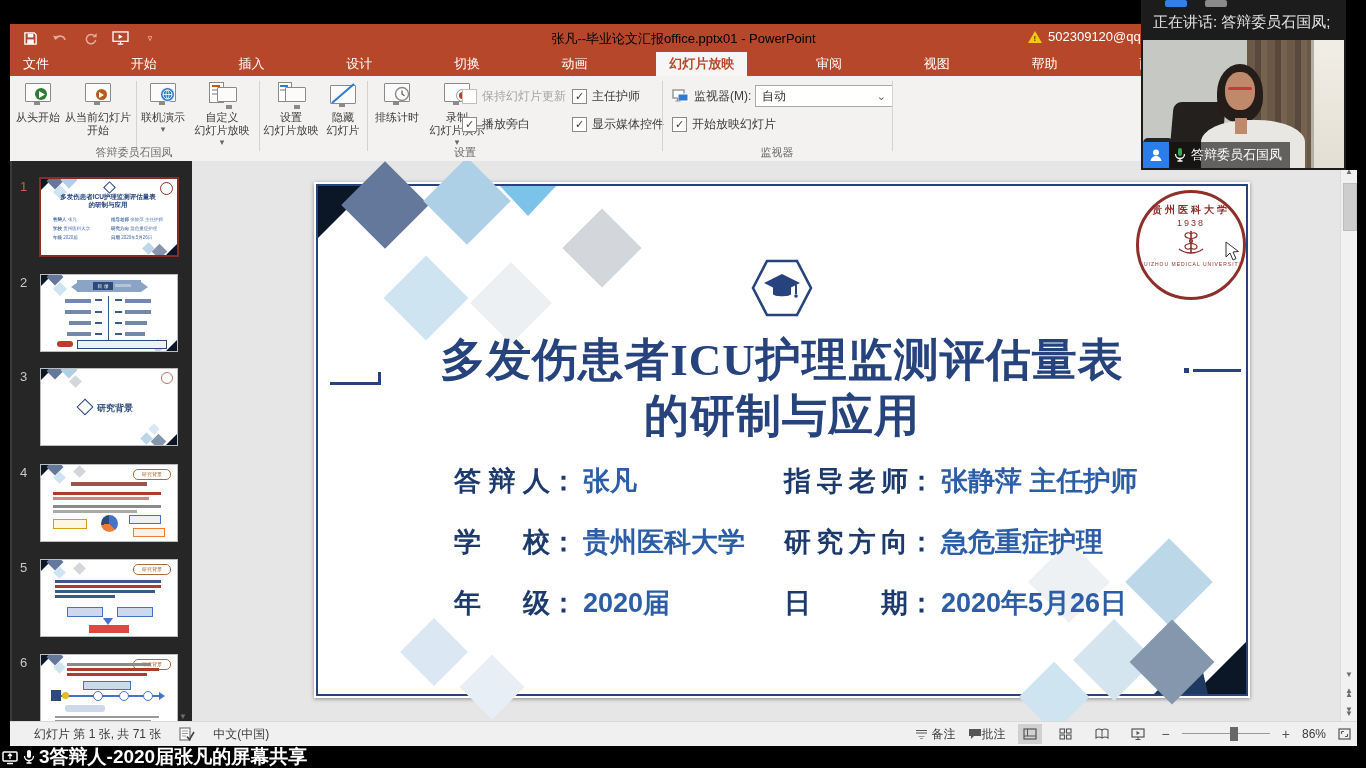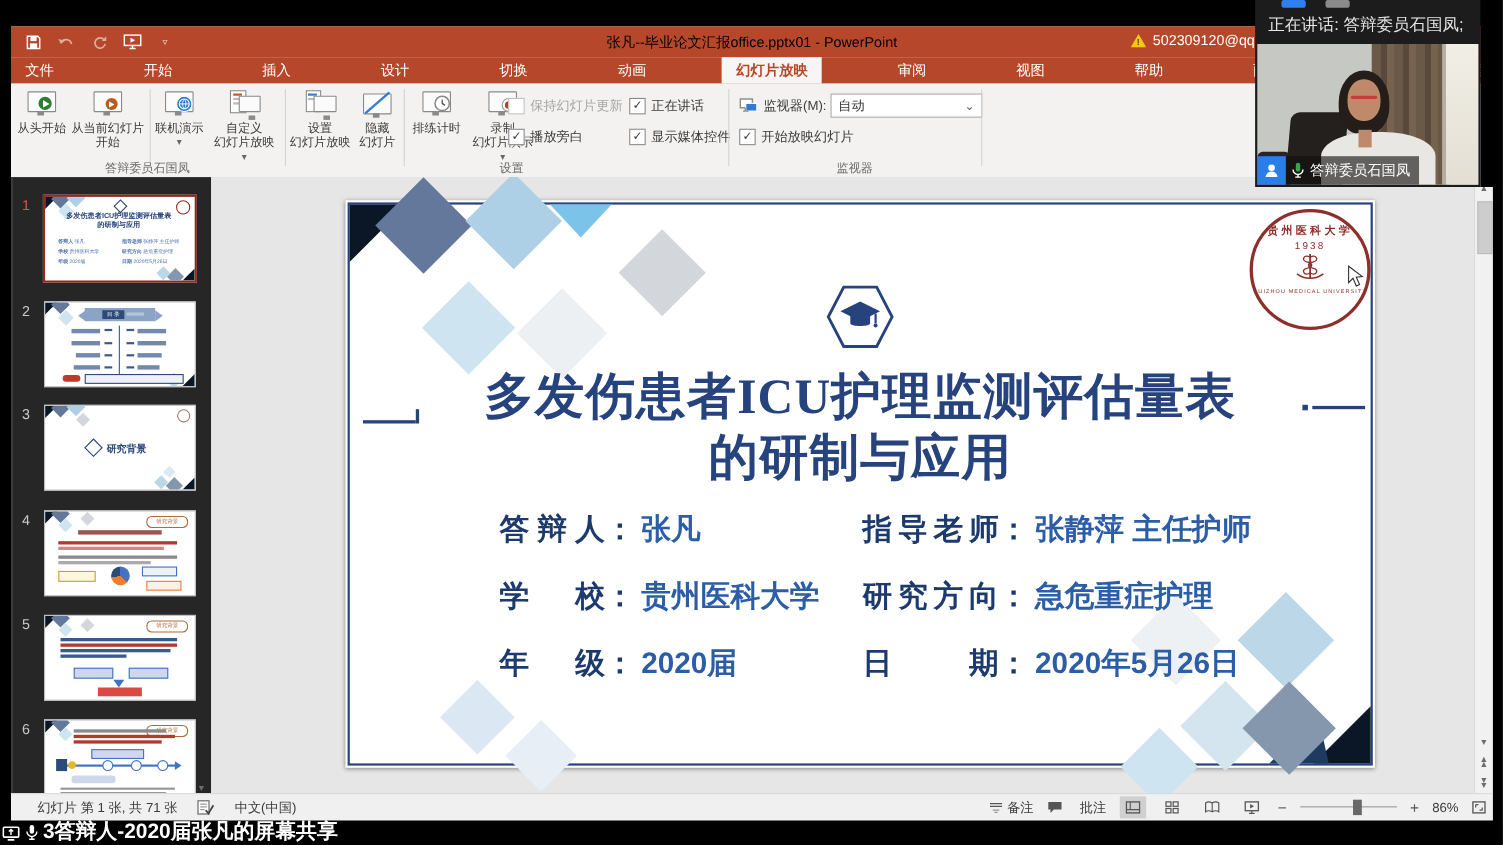--- a/index.html
+++ b/index.html
@@ -262,21 +262,21 @@
       <div class="chk dis" style="left:452px;top:12px;justify-content:space-between;">
         <span class="box"></span>
         <span>保持幻灯片更新</span>
       </div>
       <div class="chk" style="left:452px;top:40px;">
         <span class="box">✓</span>
         <span>播放旁白</span>
       </div>
       <div class="chk" style="left:562px;top:12px;">
         <span class="box">✓</span>
-        <span>正在讲话</span>
+        <span>主任护师</span>
       </div>
       <div class="chk" style="left:562px;top:40px;">
         <span class="box">✓</span>
         <span>显示媒体控件</span>
       </div>
       <div class="vsep" style="left:652px;"></div>
       <div class="glabel" style="left:395px;">设置</div>
 
       <div class="chk" style="left:662px;top:12px;">
         <svg width="17" height="15" viewBox="0 0 17 15">
@@ -584,21 +584,21 @@
         <span>中文(中国)</span>
       </div>
       <div class="sb-right">
         <span style="display:flex;align-items:center;gap:4px;">
           <svg width="13" height="12" viewBox="0 0 13 12">
               <path d="M1 2.5h11M1 5h11" stroke="#555" stroke-width="1.2"></path>
               <path d="M3.5 8.5h6M5 10.5h3" stroke="#999" stroke-width="1.1"></path>
             </svg>
           <span>备注</span>
         </span>
-        <span style="display:flex;align-items:center;gap:16px;">
+        <span style="display:flex;align-items:center;gap:0;">
           <svg width="14" height="12" viewBox="0 0 14 12">
               <path d="M1 1h12v7H6l-3 3V8H1z" fill="#555"></path>
             </svg>
           <span>批注</span>
         </span>
         <span class="viewbtn active">
           <svg width="14" height="12" viewBox="0 0 14 12">
               <rect x="1" y="1" width="12" height="10" fill="none" stroke="#555" stroke-width="1.2"></rect>
               <path d="M1 8h12M4.5 1v7" stroke="#555" stroke-width="1"></path>
             </svg>

